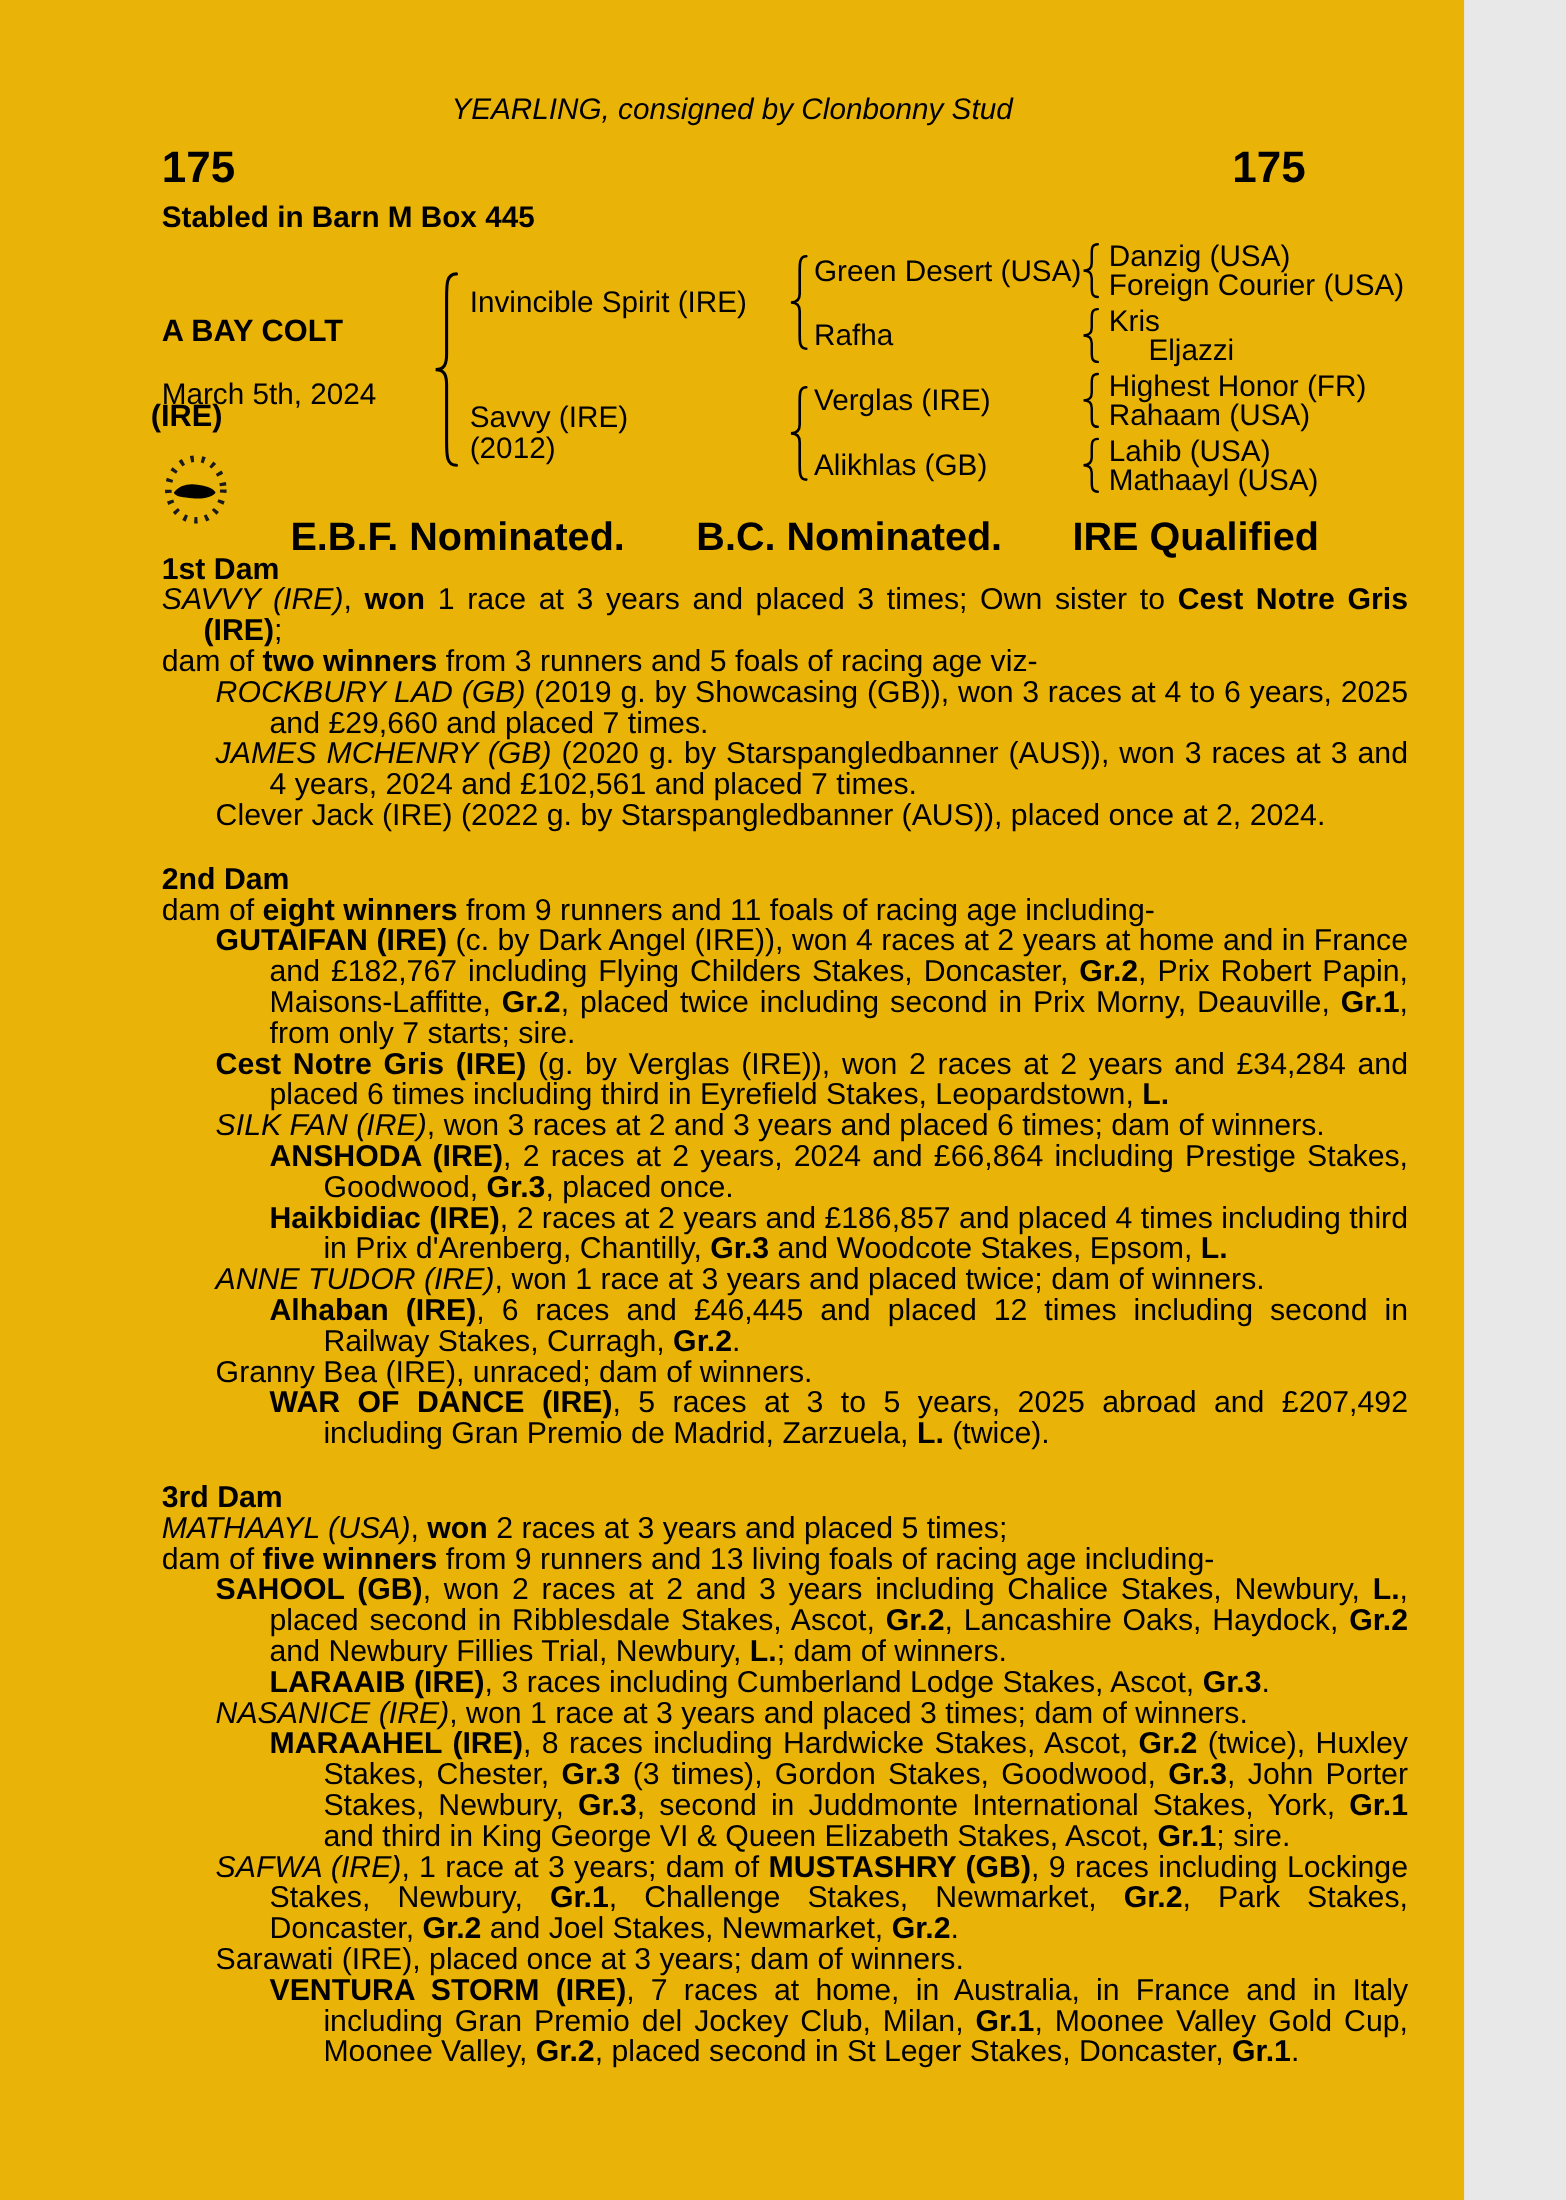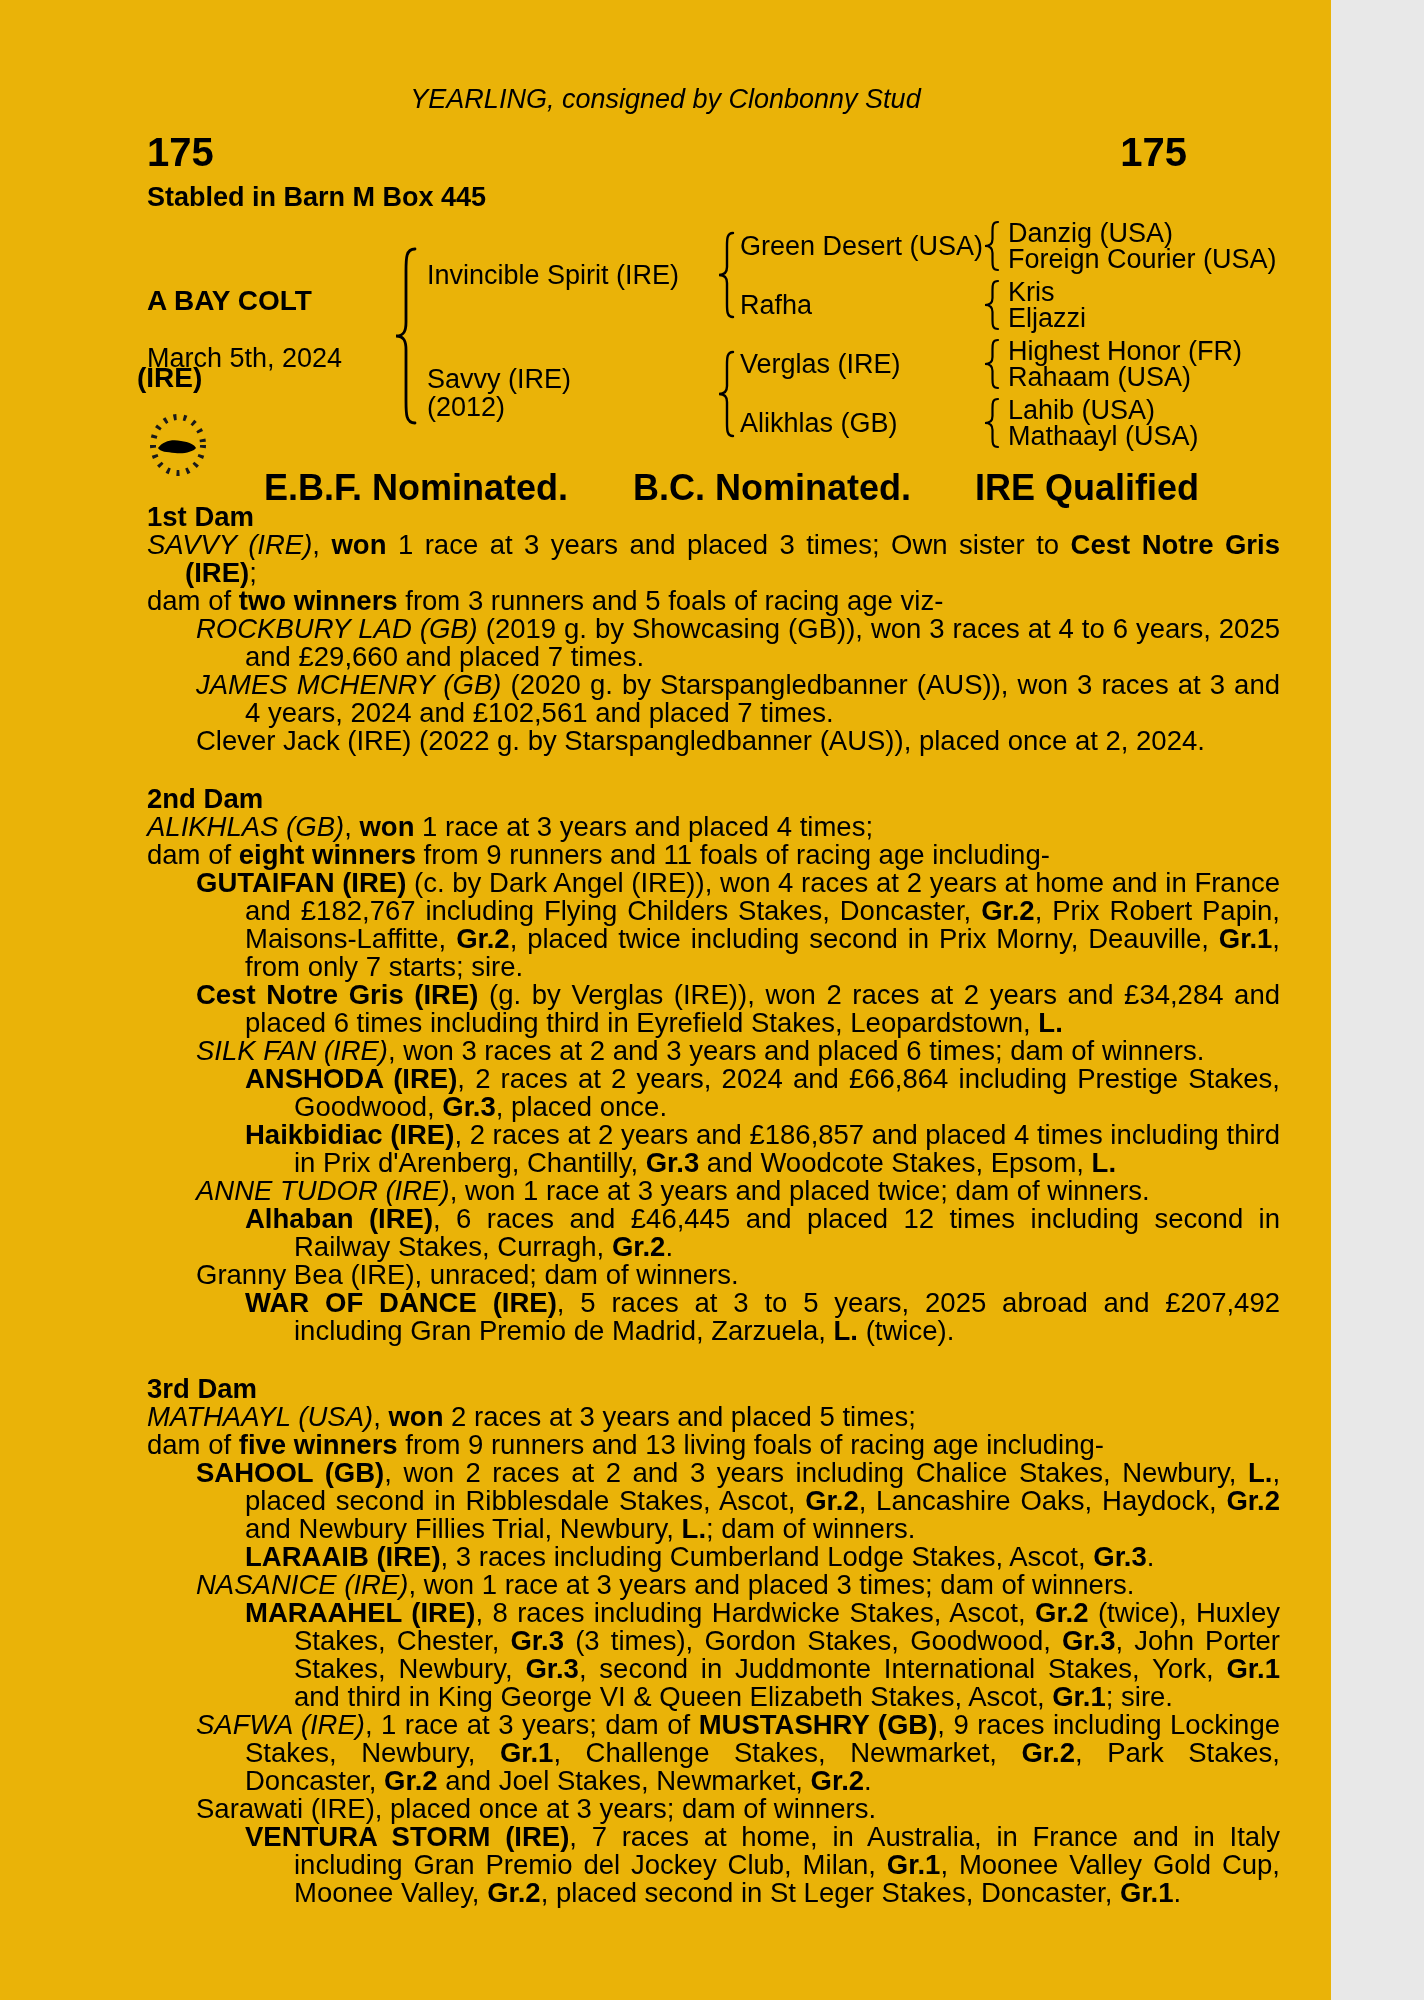--- a/index.html
+++ b/index.html
@@ -96,42 +96,41 @@
   </div>
   <div class="abs brace" style="left:980px;top:397px;">
     <svg width="22" height="52" viewBox="0 0 22 52">
         <path d="M18,2 C12.5,2 12.5,6 12.5,11 L12.5,19 C12.5,23.5 10.5,26 5,26 C10.5,26 12.5,28.5 12.5,33 L12.5,41 C12.5,46 12.5,50 18,50" fill="none" stroke="#000" stroke-width="2.2" stroke-linecap="round"></path>
       </svg>
   </div>
 
   <div class="abs ped" style="left:1008px;top:219px;">Danzig (USA)</div>
   <div class="abs ped" style="left:1008px;top:245px;">Foreign Courier (USA)</div>
   <div class="abs ped" style="left:1008px;top:278px;">Kris</div>
-  <div class="abs ped" style="left:1008px;top:304px;text-align:right;">Eljazzi</div>
+  <div class="abs ped" style="left:1044px;top:304px;text-align:right;">Eljazzi</div>
   <div class="abs ped" style="left:1008px;top:337px;">Highest Honor (FR)</div>
   <div class="abs ped" style="left:1008px;top:363px;">Rahaam (USA)</div>
   <div class="abs ped" style="left:1008px;top:396px;">Lahib (USA)</div>
   <div class="abs ped" style="left:1008px;top:422px;">Mathaayl (USA)</div>
 
   <div class="abs nom" style="left:264px;">E.B.F. Nominated.</div>
   <div class="abs nom" style="left:633px;">B.C. Nominated.</div>
   <div class="abs nom" style="left:975px;">IRE Qualified</div>
 
   <div class="body-copy">
       <div class="section">
         <div class="sec-title">1st Dam</div>
         <p class="para lvl0"><span class="i">SAVVY (IRE)</span><span>, </span><span class="b">won</span><span> 1 race at 3 years and placed 3 times; Own sister to </span><span class="b">Cest Notre Gris (IRE)</span><span>;</span></p>
         <p class="para lvl0"><span>dam of </span><span class="b">two winners</span><span> from 3 runners and 5 foals of racing age viz-</span></p>
         <p class="para lvl1"><span class="i">ROCKBURY LAD (GB)</span><span> (2019 g. by Showcasing (GB)), won 3 races at 4 to 6 years, 2025 and £29,660 and placed 7 times.</span></p>
         <p class="para lvl1"><span class="i">JAMES MCHENRY (GB)</span><span> (2020 g. by Starspangledbanner (AUS)), won 3 races at 3 and 4 years, 2024 and £102,561 and placed 7 times.</span></p>
         <p class="para lvl1"><span>Clever Jack (IRE) (2022 g. by Starspangledbanner (AUS)), placed once at 2, 2024.</span></p>
       </div>
       <div class="section">
         <div class="sec-title">2nd Dam</div>
-        <p class="para lvl0"><span class="i">ALIKHLAS (GB)</span><span>, </span><span class="b">won</span><span> 1 race at 3 years and placed 4 times;</span></p>
         <p class="para lvl0"><span>dam of </span><span class="b">eight winners</span><span> from 9 runners and 11 foals of racing age including-</span></p>
         <p class="para lvl1"><span class="b">GUTAIFAN (IRE)</span><span> (c. by Dark Angel (IRE)), won 4 races at 2 years at home and in France and £182,767 including Flying Childers Stakes, Doncaster, </span><span class="b">Gr.2</span><span>, Prix Robert Papin, Maisons-Laffitte, </span><span class="b">Gr.2</span><span>, placed twice including second in Prix Morny, Deauville, </span><span class="b">Gr.1</span><span>, from only 7 starts; sire.</span></p>
         <p class="para lvl1"><span class="b">Cest Notre Gris (IRE)</span><span> (g. by Verglas (IRE)), won 2 races at 2 years and £34,284 and placed 6 times including third in Eyrefield Stakes, Leopardstown, </span><span class="b">L.</span></p>
         <p class="para lvl1"><span class="i">SILK FAN (IRE)</span><span>, won 3 races at 2 and 3 years and placed 6 times; dam of winners.</span></p>
         <p class="para lvl2"><span class="b">ANSHODA (IRE)</span><span>, 2 races at 2 years, 2024 and £66,864 including Prestige Stakes, Goodwood, </span><span class="b">Gr.3</span><span>, placed once.</span></p>
         <p class="para lvl2"><span class="b">Haikbidiac (IRE)</span><span>, 2 races at 2 years and £186,857 and placed 4 times including third in Prix d'Arenberg, Chantilly, </span><span class="b">Gr.3</span><span> and Woodcote Stakes, Epsom, </span><span class="b">L.</span></p>
         <p class="para lvl1"><span class="i">ANNE TUDOR (IRE)</span><span>, won 1 race at 3 years and placed twice; dam of winners.</span></p>
         <p class="para lvl2"><span class="b">Alhaban (IRE)</span><span>, 6 races and £46,445 and placed 12 times including second in Railway Stakes, Curragh, </span><span class="b">Gr.2</span><span>.</span></p>
         <p class="para lvl1"><span>Granny Bea (IRE), unraced; dam of winners.</span></p>
         <p class="para lvl2"><span class="b">WAR OF DANCE (IRE)</span><span>, 5 races at 3 to 5 years, 2025 abroad and £207,492 including Gran Premio de Madrid, Zarzuela, </span><span class="b">L.</span><span> (twice).</span></p>

